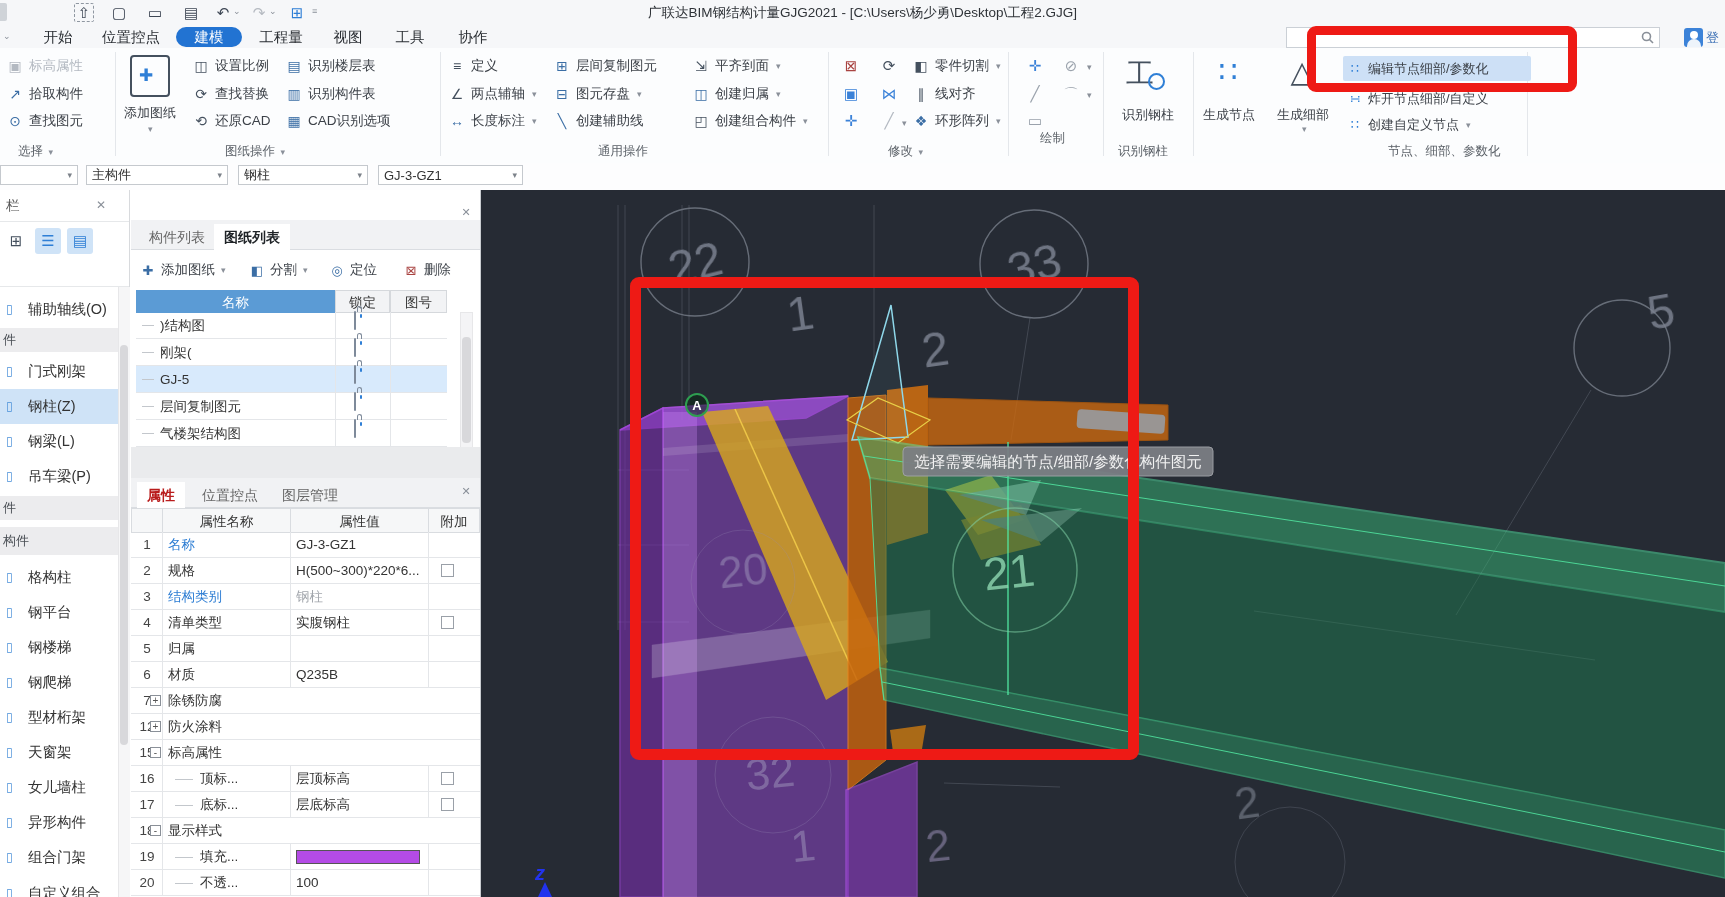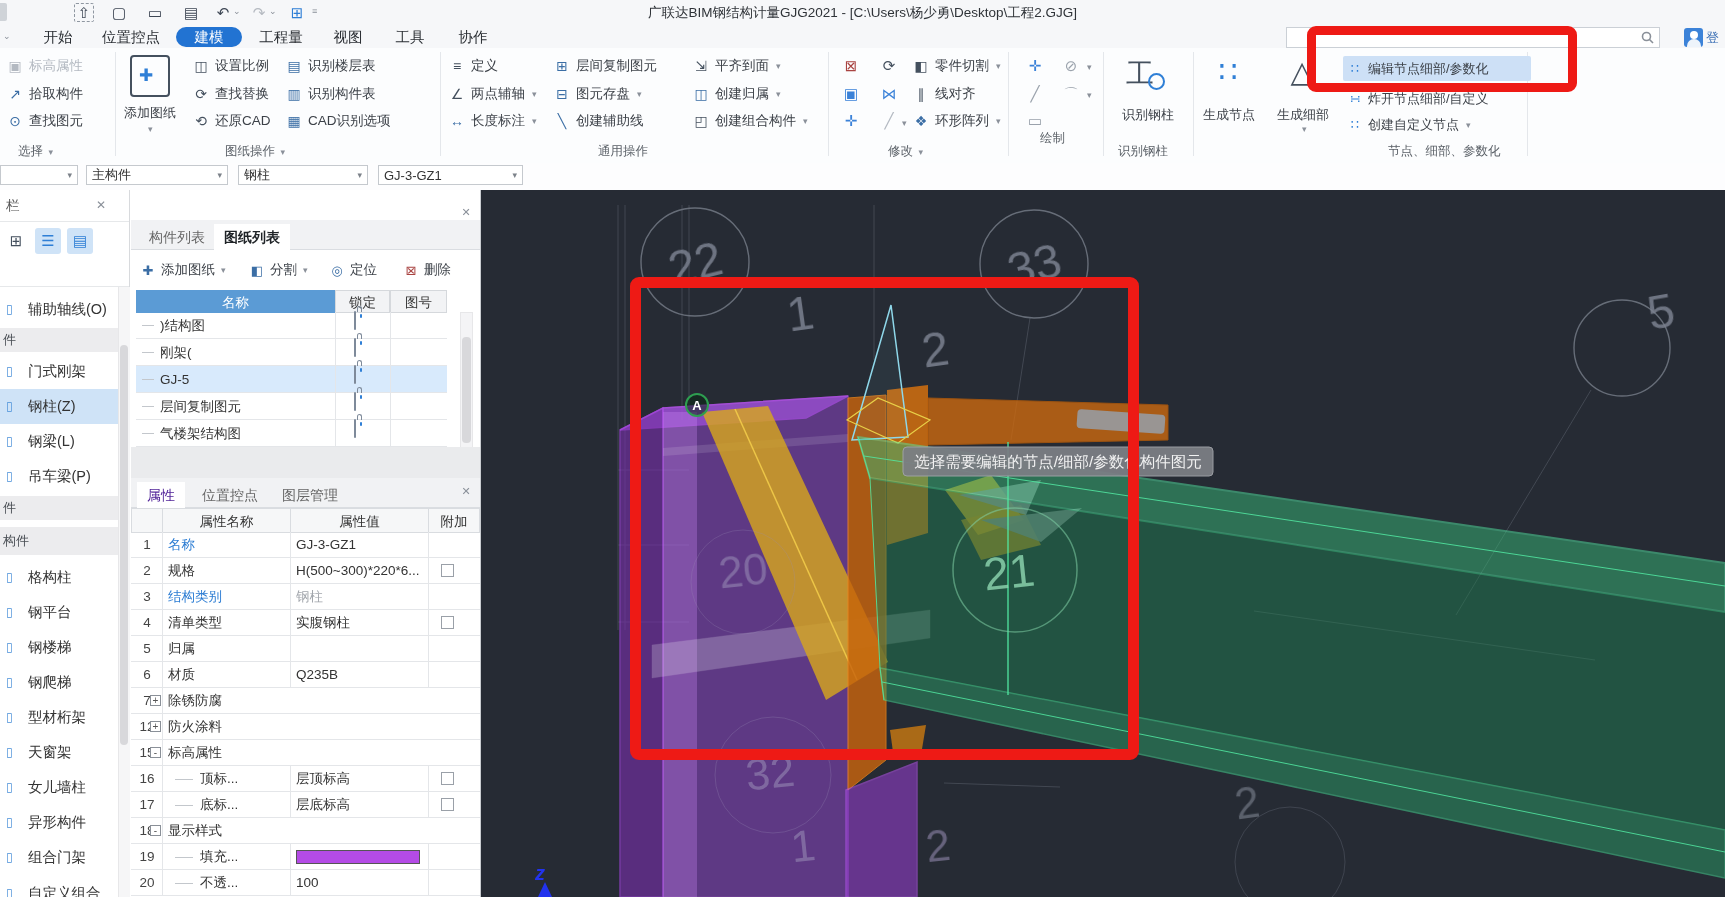--- a/index.html
+++ b/index.html
@@ -77,21 +77,21 @@
   .treedash{position:absolute;left:6px;top:13px;width:12px;height:1px;background:#c3c7cc;}
   .vline-col{position:absolute;top:0;width:1px;height:27px;background:#e4e6e9;}
   .lock{position:relative;width:13px;height:10px;background:#b3bcc9;border:1px solid #7e8a9a;border-radius:2px;margin:9px auto 0;box-sizing:border-box;}
   .lock:before{content:"";position:absolute;left:2px;top:-6px;width:5px;height:6px;border:1.5px solid #7e8a9a;border-bottom:none;border-radius:4px 4px 0 0;box-sizing:border-box;}
   .lock:after{content:"";position:absolute;left:4.5px;top:2px;width:2.5px;height:4px;background:#2f7fd6;border-radius:1px;}
   .midsb-track{left:460px;top:312px;width:13px;height:136px;background:#f4f4f6;border:1px solid #e7e7e9;box-sizing:border-box;}
   .midsb-thumb{left:462px;top:337px;width:9px;height:106px;background:#d8d8db;border-radius:4px;}
   .propband{left:131px;top:447px;width:349px;height:31px;background:#eaebed;}
   .proptabs{left:131px;top:478px;width:349px;height:30px;background:#f1f2f4;border-bottom:1px solid #dadde1;box-sizing:border-box;}
   .ptab{top:482px;height:26px;line-height:26px;font-size:14px;color:#666;padding:0 10px;}
-  .ptab.active{background:#fff;color:#4c1d95;font-weight:normal;}
+  .ptab.active{background:#fff;color:#b91c1c;font-weight:bold;}
   .phead{top:508px;height:25px;line-height:25px;font-size:13.5px;text-align:center;background:#f6f7f8;border:1px solid #d9dce0;box-sizing:border-box;color:#333;}
   .pr{left:131px;width:349px;height:26px;border-bottom:1px solid #e4e6e9;box-sizing:border-box;}
   .pc{position:absolute;top:0;height:26px;line-height:26px;font-size:13.5px;color:#333;white-space:nowrap;overflow:hidden;}
   .pnum{left:0;width:32px;text-align:center;color:#444;}
   .pname{left:37px;} .pname.deep{left:69px;}
   .pval{left:165px;width:130px;} .pval.gray{color:#a3a7ad;}
   .pvline{position:absolute;top:0;width:1px;height:26px;background:#e4e6e9;}
   .exp{position:absolute;left:19px;top:7px;width:11px;height:11px;border:1px solid #8a9098;background:#fff;
        font-size:10px;line-height:9px;text-align:center;color:#555;box-sizing:border-box;}
   .tdash{position:absolute;left:44px;top:13px;width:18px;height:1px;background:#c3c7cc;}

